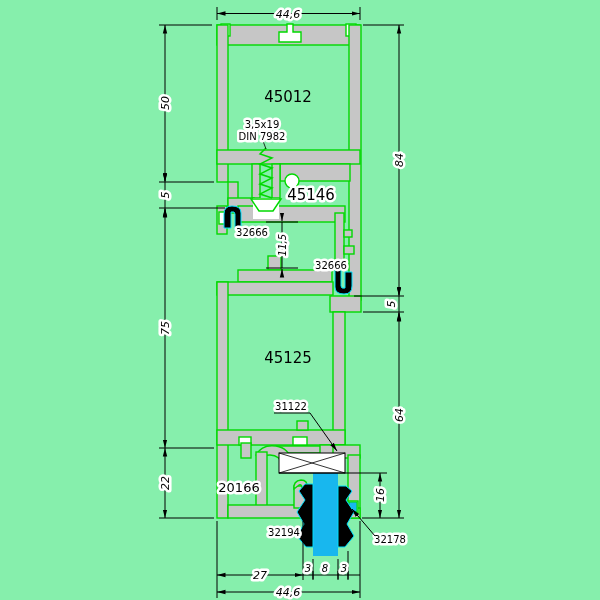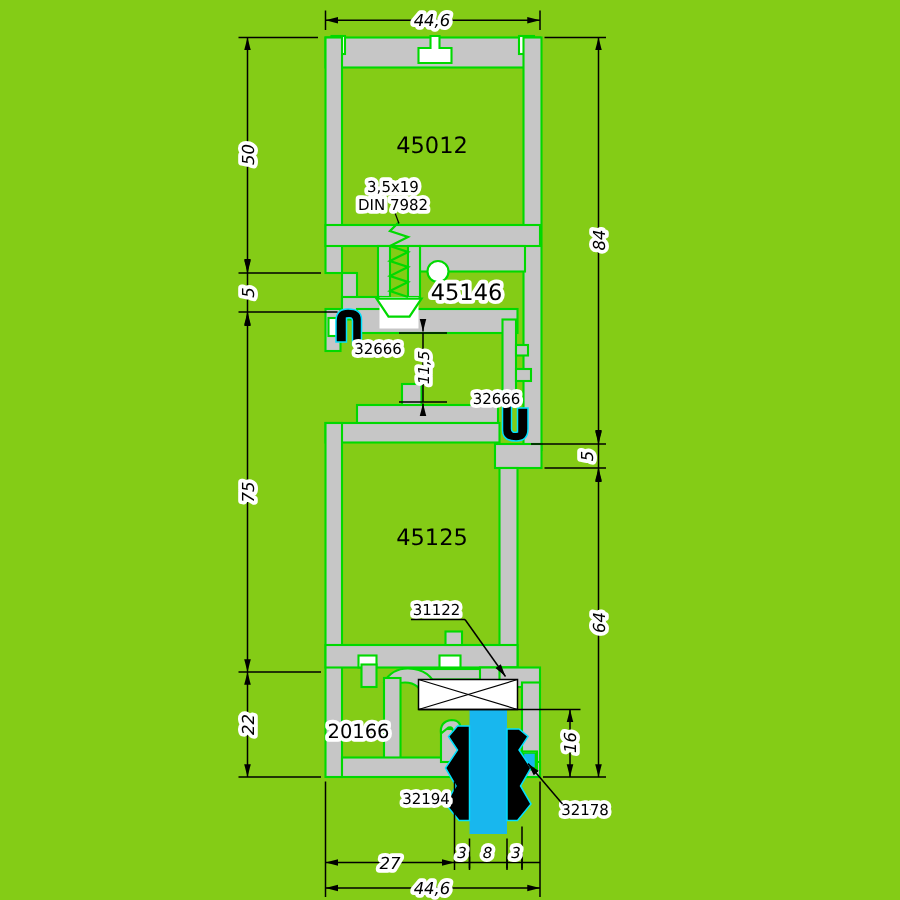--- a/index.html
+++ b/index.html
@@ -1,16 +1,16 @@
 <!DOCTYPE html>
 <html><head>
 <meta charset="utf-8">
 <style>
   html,body{margin:0;padding:0;background:#fff;}
-  .stage{width:600px;height:600px;position:relative;background:#84cc16;overflow:hidden;}
+  .stage{width:600px;height:600px;position:relative;background:#86efac;overflow:hidden;}
   
   .al{fill:#C6C6C6;stroke:#00D900;stroke-width:1.4;stroke-linejoin:miter;}
   
   .alw{fill:#FFFFFF;stroke:#00D900;stroke-width:1.4;}
   .alw-n{fill:#FFFFFF;stroke:none;}
   
   .dim{stroke:#000;stroke-width:1;fill:none;}
   .thin{stroke:#000;stroke-width:0.8;fill:none;}
   .dimtxt{font:italic 11px "DejaVu Sans",sans-serif;fill:#000;}
   .dimtxt-s{font:italic 10px "DejaVu Sans",sans-serif;fill:#000;}

